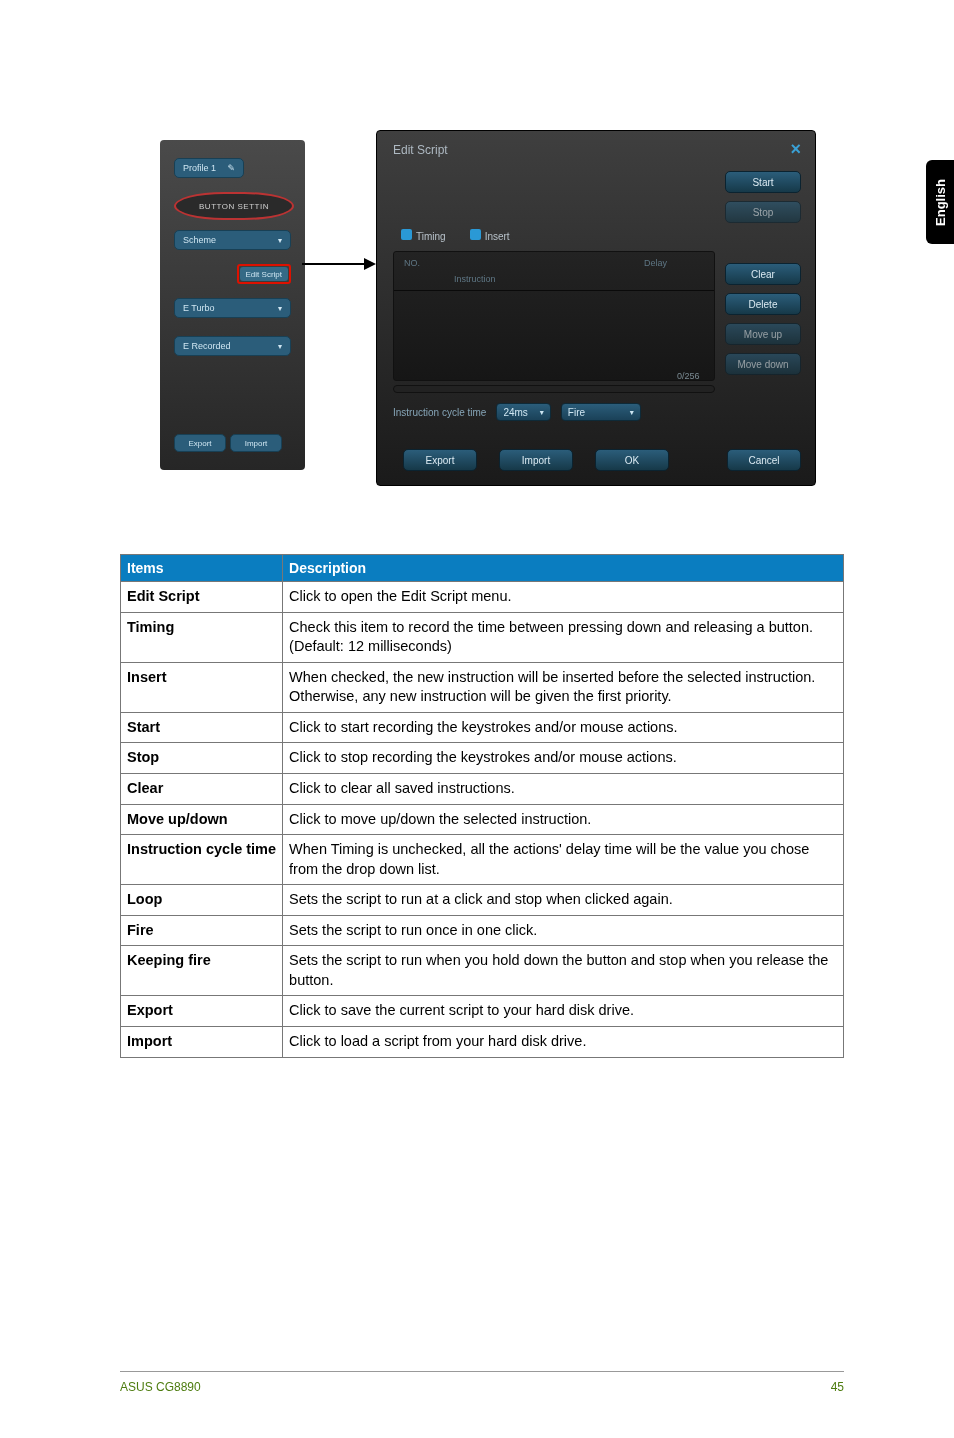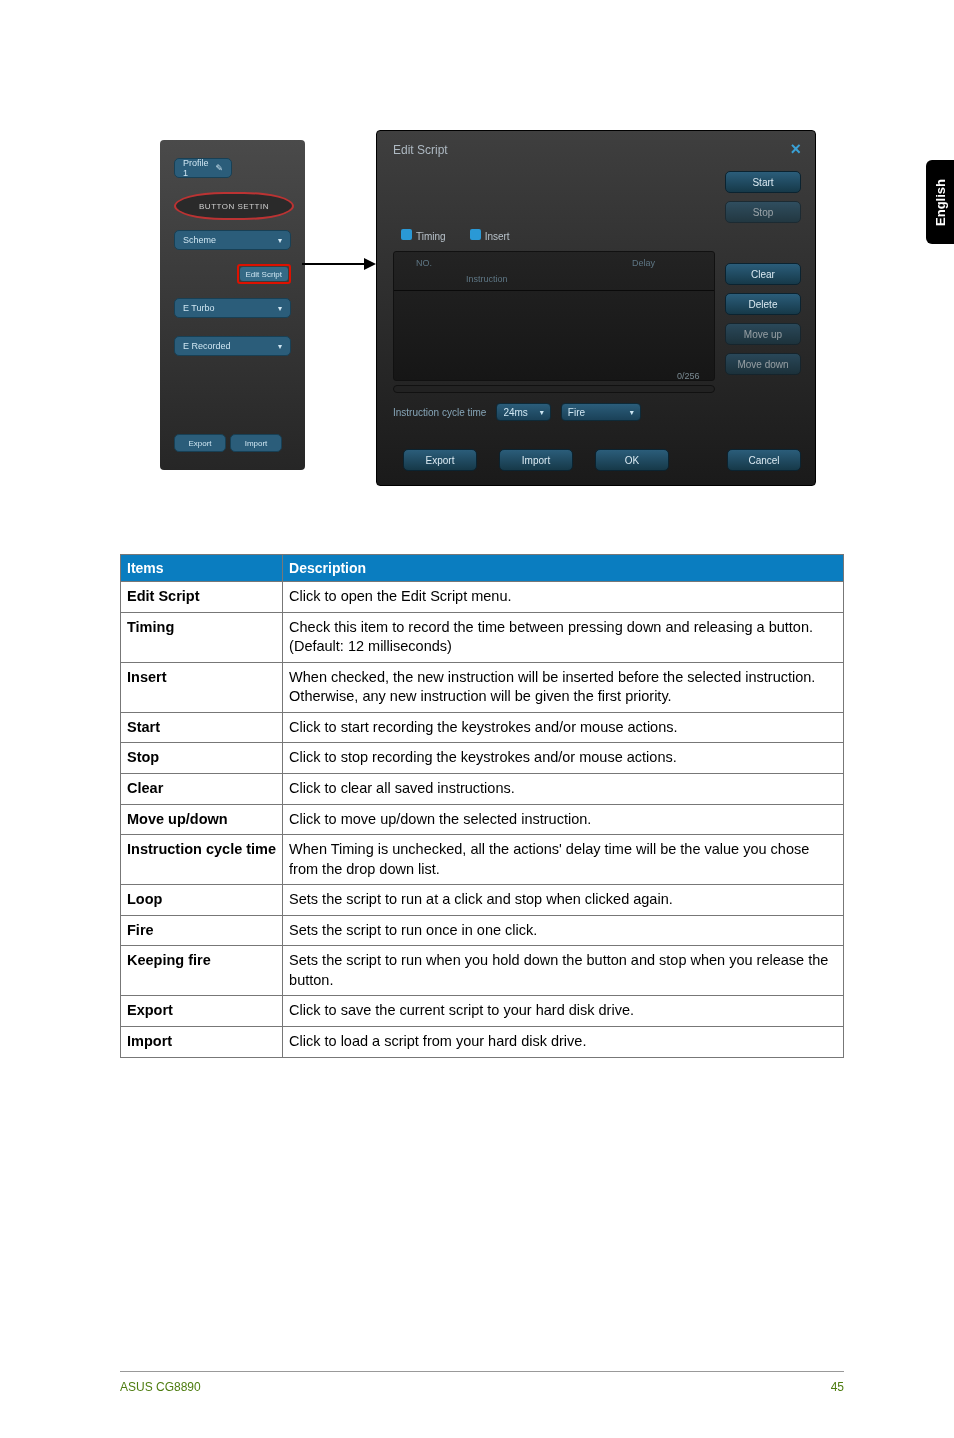--- a/index.html
+++ b/index.html
@@ -61,21 +61,21 @@
     background: #2b5d7a;
     border: 1px solid #184055;
     border-radius: 5px;
     height: 20px;
     display: inline-flex;
     align-items: center;
     padding: 0 8px;
     color: #cfe6f2;
     font-size: 9px;
   }
-  .pill-small { width: 58px; justify-content: space-between; }
+  .pill-small { width: 70px; justify-content: space-between; }
   .pill-wide { width: 100%; justify-content: space-between; }
   .badge-logo {
     background: #2a2a2a;
     border: 2px solid #b33;
     border-radius: 50% / 60%;
     height: 28px;
     width: 120px;
     margin: 6px auto 10px auto;
     display: flex;
     align-items: center;
@@ -185,21 +185,21 @@
     left: 16px; top: 120px;
     width: 322px; height: 130px;
     background: linear-gradient(#232323,#161616);
     border: 1px solid #111;
     border-radius: 3px;
   }
   .list-head {
     display: flex;
     color: #5e7684;
     font-size: 9px;
-    padding: 6px 22px;
+    padding: 6px 10px;
     border-bottom: 1px solid #0a0a0a;
   }
   .lh-no { width: 50px; }
   .lh-inst { flex: 1; margin-top: 16px; }
   .lh-del { width: 60px; }
   .slider-track {
     position: absolute;
     left: 16px; top: 254px;
     width: 322px; height: 8px;
     background: #222;

